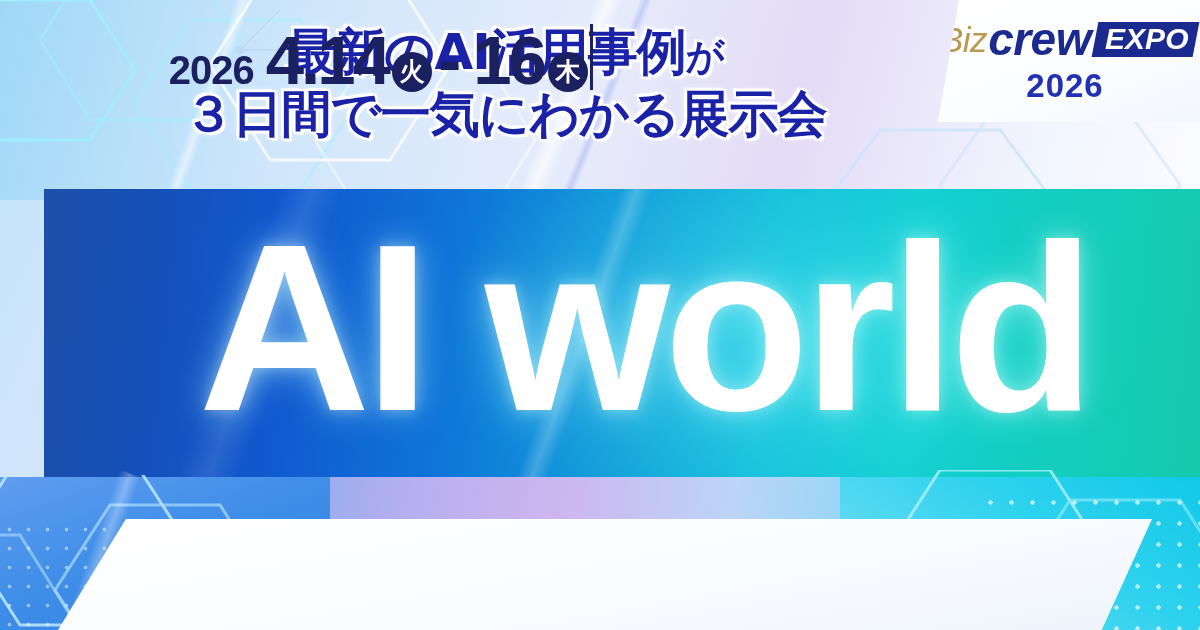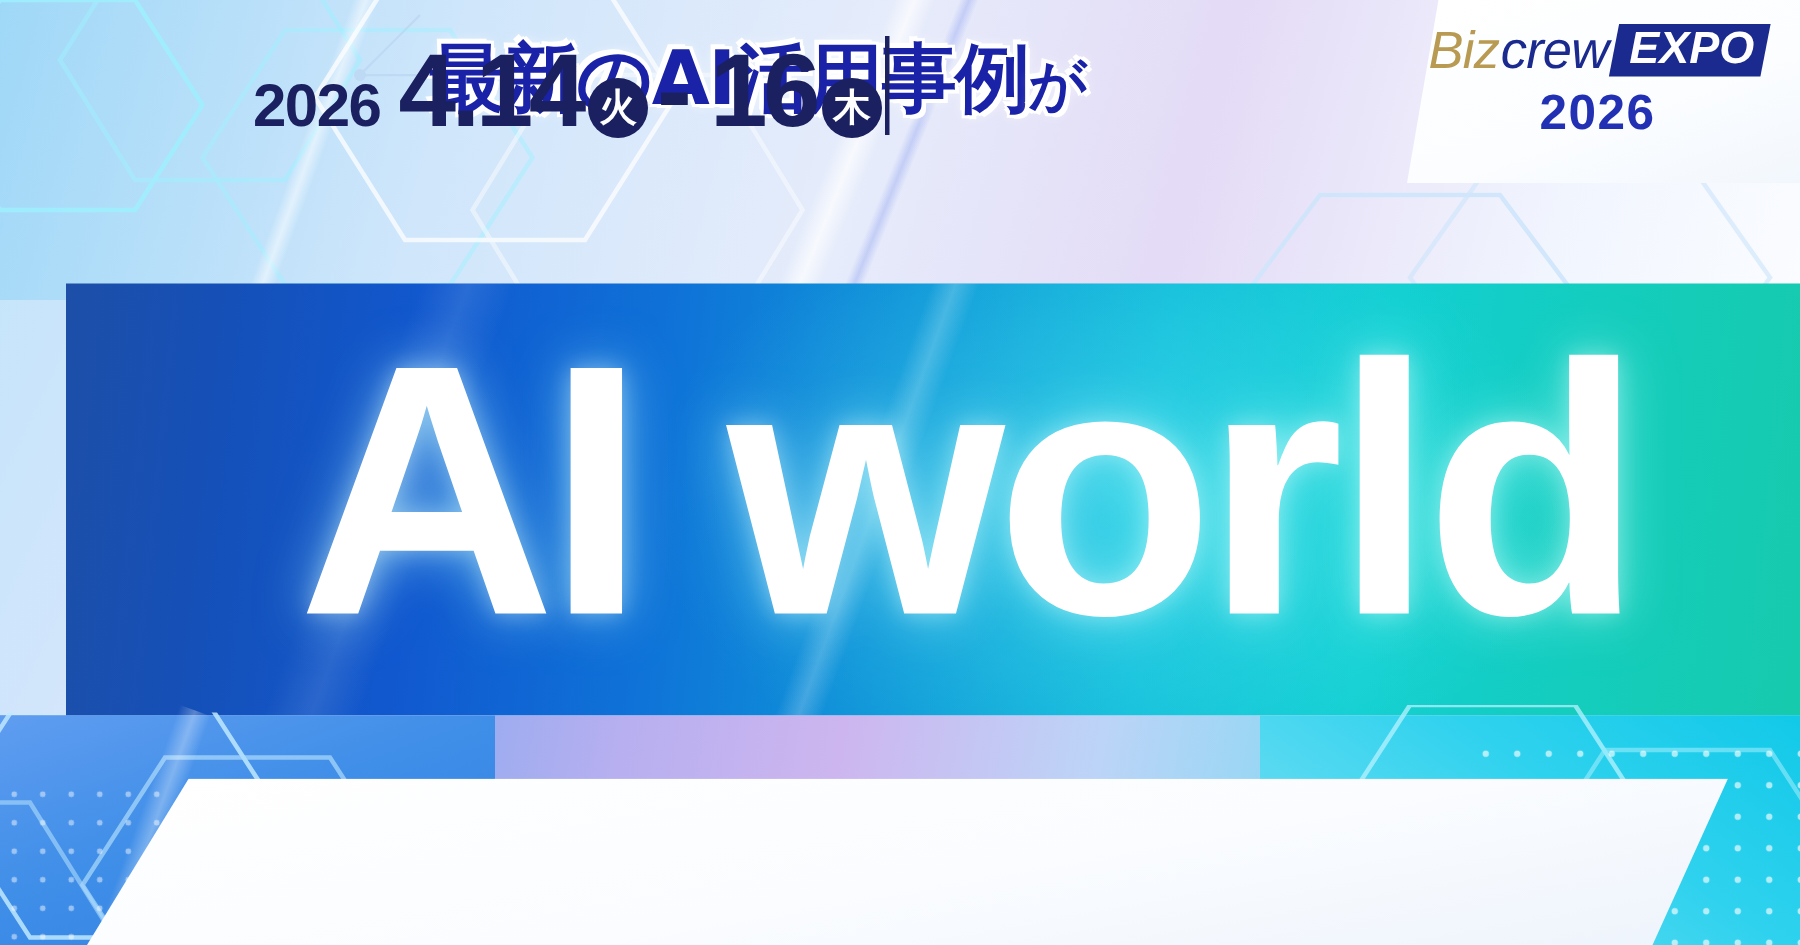--- a/index.html
+++ b/index.html
@@ -70,21 +70,21 @@
     position:absolute;right:10px;top:16px;width:250px;
     text-align:center;line-height:1;
   }
   .logo-row1{white-space:nowrap;font-size:0;}
   .logo-biz{
     display:inline-block;font-size:35px;font-weight:400;font-style:italic;
     letter-spacing:-.5px;color:#b89a52;vertical-align:middle;
     font-family:"Liberation Sans","DejaVu Sans",sans-serif;
   }
   .logo-crew{
-    display:inline-block;font-size:35px;font-weight:400;font-style:italic;
+    display:inline-block;font-size:46px;font-weight:700;font-style:italic;
     letter-spacing:-.5px;color:#1b2a8e;vertical-align:middle;margin-left:1px;
     font-family:"Liberation Sans","DejaVu Sans",sans-serif;
   }
   .logo-expo{
     display:inline-block;vertical-align:middle;margin-left:4px;
     background:#1b2a8e;color:#ffffff;font-size:30px;font-weight:700;font-style:italic;
     letter-spacing:0px;padding:2px 8px 3px 10px;
     transform:skewX(-11deg);
   }
   .logo-expo span{display:inline-block;transform:skewX(11deg);}
@@ -233,20 +233,21 @@
     <div class="logo-wrap">
       <div class="logo-row1">
         <span class="logo-biz">Biz</span><span class="logo-crew">crew</span><span class="logo-expo"><span>EXPO</span></span>
       </div>
       <div class="logo-year">2026</div>
     </div>
   </div>
 
   <div class="headline">
     <div class="ln ln1 hl-txt"><span>最新のAI活用事例</span><span class="sm">が</span></div>
+    <div class="ln ln2 hl-txt">３日間で一気にわかる展示会</div>
   </div>
 
   <div class="band">
     <div class="band-streak2"></div>
     <div class="band-streak"></div>
     <div class="band-glow"></div>
     <div class="band-title">AI world</div>
   </div>
 
   <div class="bg-bottom"></div>

